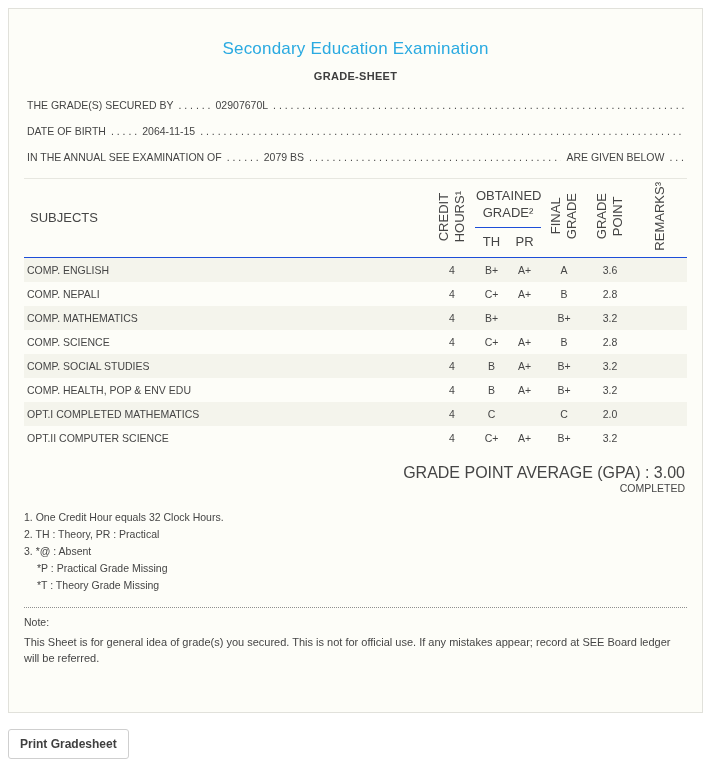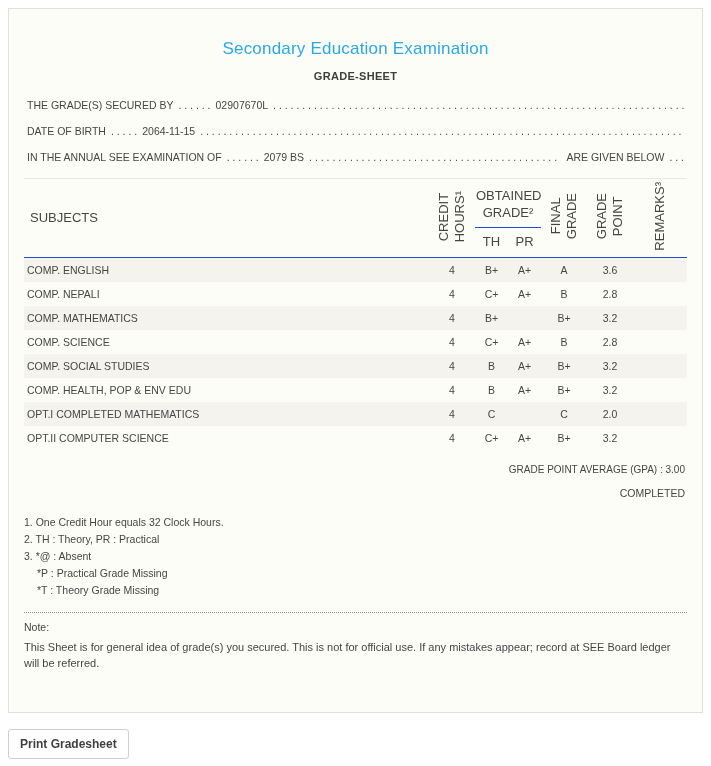--- a/index.html
+++ b/index.html
@@ -91,25 +91,24 @@
     font-size: 10.5px;
     color: #454545;
     padding: 6px 3px;
   }
   .grade-table tbody tr:nth-child(odd) { background: #f4f4ec; }
   td.subject { text-align: left; padding-left: 6px; }
   td.c { text-align: center; }
   .gpa-line {
     margin-top: 14px;
     text-align: right;
-    font-size: 10px;
+    font-size: 16px;
     padding-right: 2px;
   }
   .completed-line {
-    margin-top: 12px;
     text-align: right;
     font-size: 10.5px;
     padding-right: 2px;
   }
   .footnotes { margin-top: 15px; font-size: 10.5px; }
   .footnotes div { padding: 2.5px 0; }
   .footnotes .indent { padding-left: 13px; }
   .note-sep {
     margin-top: 13px;
     border-top: 1px dotted #8f8f8f;

